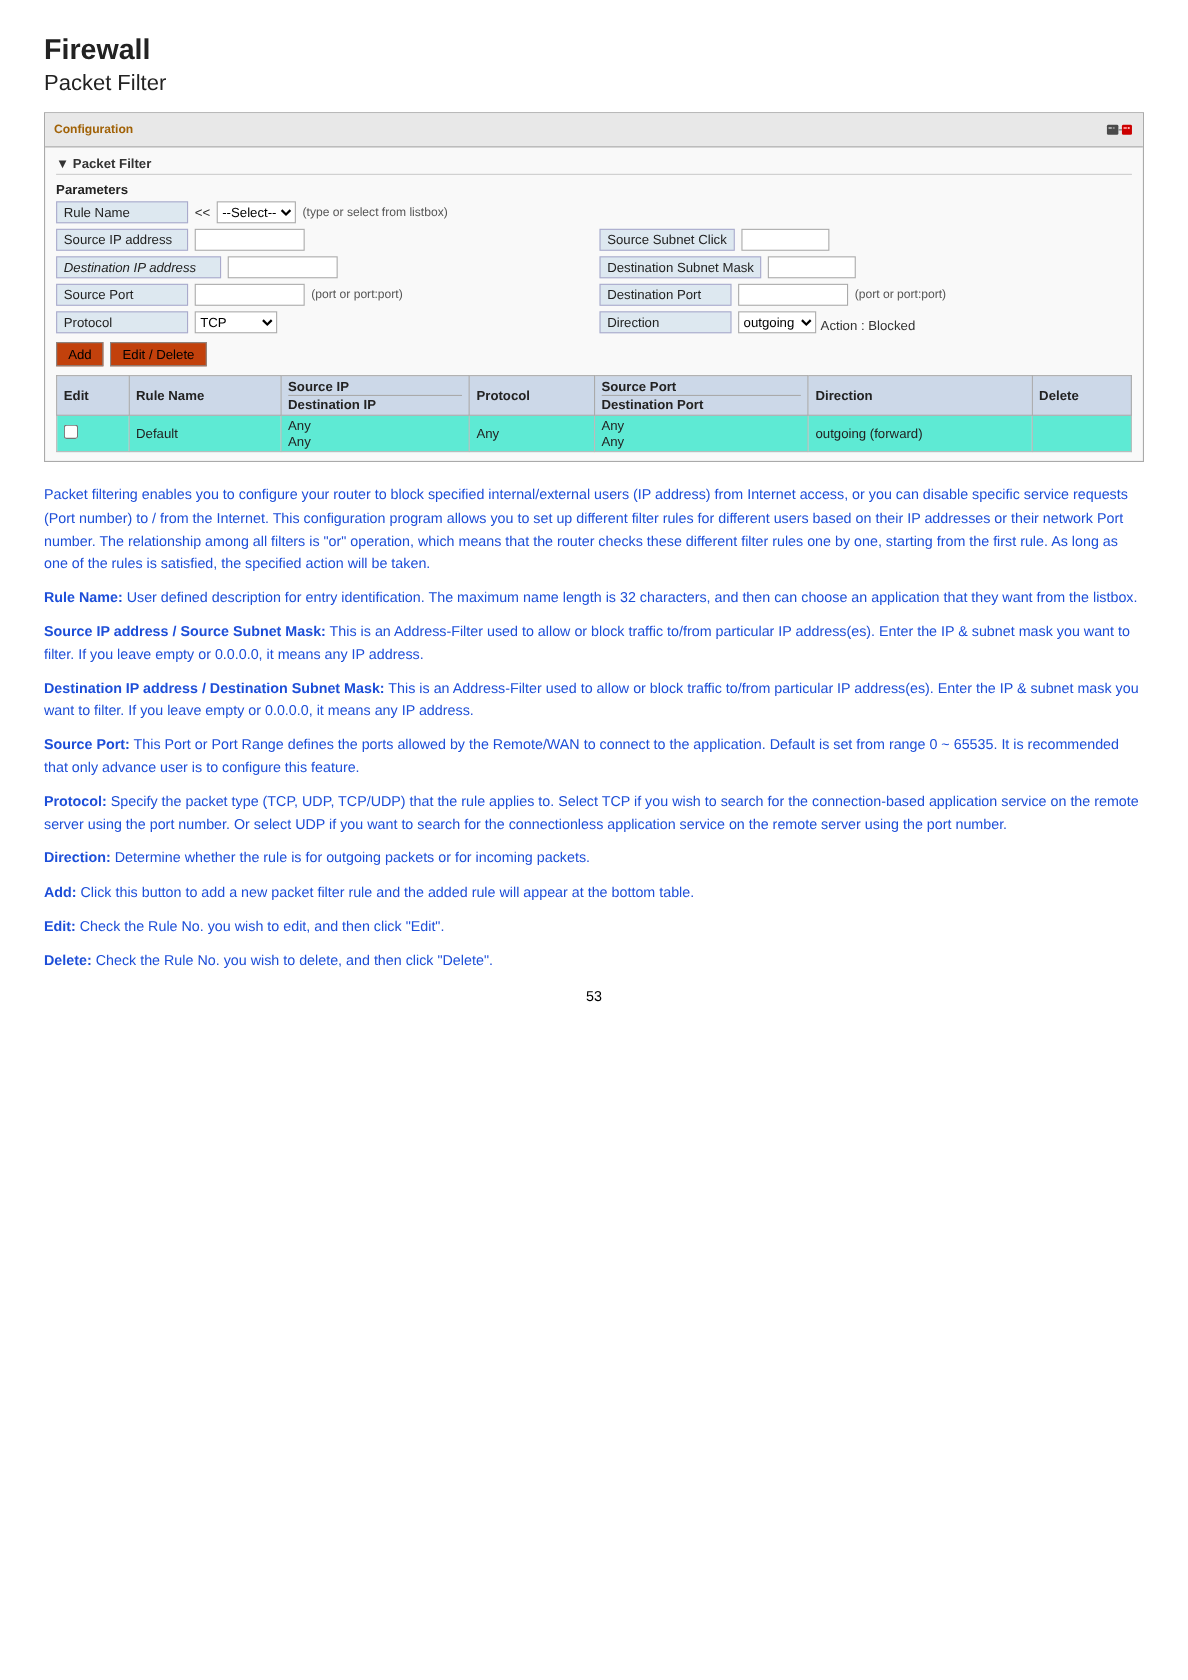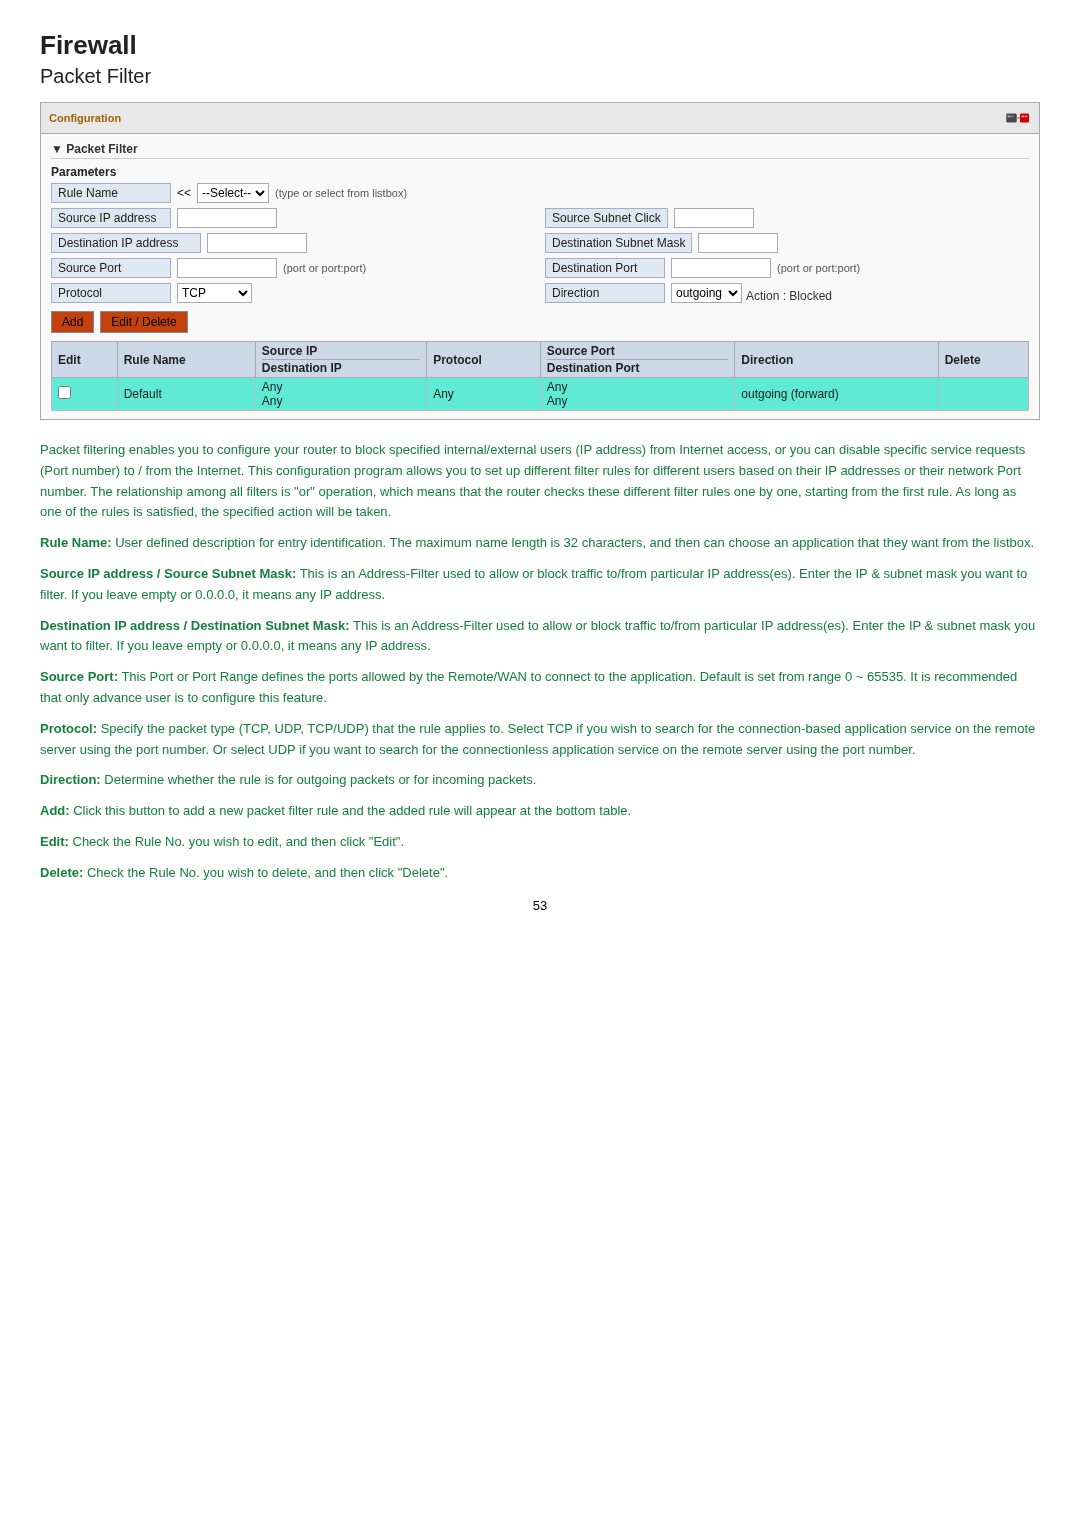--- a/index.html
+++ b/index.html
@@ -77,20 +77,21 @@
     .form-label {
       font-size: 12px;
       min-width: 120px;
       background: #dde8f0;
       padding: 2px 6px;
       border: 1px solid #aac;
       white-space: nowrap;
     }
     .form-label-wide {
       min-width: 150px;
+      font-style: italic;
     }
     .form-input {
       border: 1px solid #aaa;
       padding: 1px 4px;
       font-size: 12px;
       height: 20px;
       background: #fff;
     }
     .form-input-medium { width: 100px; }
     .form-input-small { width: 80px; }
@@ -153,21 +154,21 @@
     .td-stacked {
       display: flex;
       flex-direction: column;
     }
 
     
     .description-section {
       margin-top: 10px;
       font-size: 13px;
       line-height: 1.6;
-      color: #15803d;
+      color: #1d4ed8;
     }
     .description-section p {
       margin-bottom: 10px;
     }
     .description-section p strong {
       font-weight: bold;
     }
     .page-number {
       text-align: center;
       font-size: 13px;

